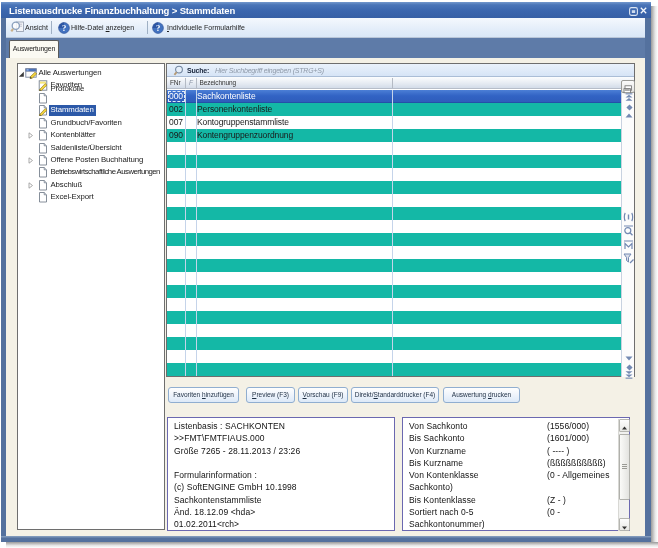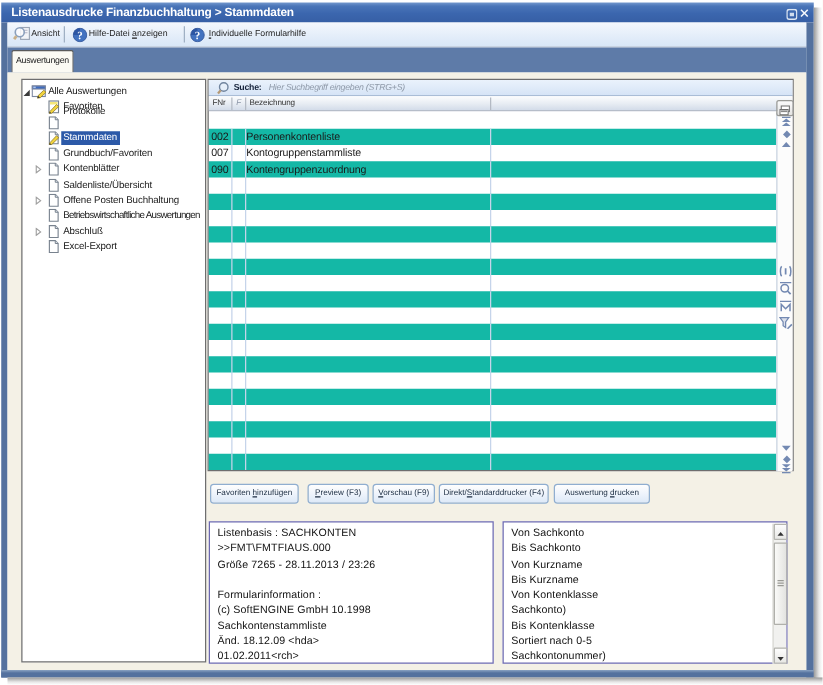--- a/index.html
+++ b/index.html
@@ -170,20 +170,28 @@
   </div>
   <div id="headrow">
     <div class="hcell" style="left:3px">FNr</div>
     <div class="hsep" style="left:18px"></div>
     <div class="hcell" style="left:22px;color:#8a94a6;font-style:italic">F</div>
     <div class="hsep" style="left:29px"></div>
     <div class="hcell" style="left:32.5px">Bezeichnung</div>
     <div class="hsep" style="left:225px"></div>
   </div>
   <div id="rows">
+        <div class="row" id="selrow" style="top: 0px;">
+          <div class="fnr">000</div>
+          <div class="bez">Sachkontenliste</div>
+          <div style="position:absolute;left:0.5px;top:0.5px;width:17px;height:11.5px;outline:1px dashed rgba(235,242,252,0.95);outline-offset:-1px"></div>
+          <div class="csep" style="left:18px"></div>
+          <div class="csep" style="left:29px"></div>
+          <div class="csep" style="left:225px"></div>
+        </div>
         <div class="row rb" style="top: 13px;">
           <div class="fnr">002</div>
           <div class="bez">Personenkontenliste</div>
           <div class="csep" style="left:18px"></div>
           <div class="csep" style="left:29px"></div>
           <div class="csep" style="left:225px"></div>
         </div>
         <div class="row" style="top: 26px;">
           <div class="fnr">007</div>
           <div class="bez">Kontogruppenstammliste</div>
@@ -367,20 +375,28 @@
 <div class="ibox" style="left:402px;top:417px;width:228px;height:114px">
   <div class="txt">Von Sachkonto
 Bis Sachkonto
 Von Kurzname
 Bis Kurzname
 Von Kontenklasse
 Sachkonto)
 Bis Kontenklasse
 Sortiert nach 0-5
 Sachkontonummer)</div>
+  <div class="txt" style="left:144px">(1556/000)
+(1601/000)
+( ---- )
+(ßßßßßßßßßß)
+(0 - Allgemeines
+
+(Z - )
+(0 -</div>
   <div id="sbar" style="position:absolute;left:215px;top:1px;width:11px;height:112px;background:#f1f1ef;border-left:1px solid #d8d8d4">
     <div style="position:absolute;left:0px;top:0;width:11px;height:13px;background:linear-gradient(180deg,#fdfdfd,#e8e8e5);border:1px solid #b5b5b0;border-radius:1px"><svg width="9" height="11" viewBox="0 0 9 11">
             <path d="M4.5 3.5 L7 6.5 L2 6.5 Z" fill="#333"></path>
           </svg></div>
     <div style="position:absolute;left:0px;top:99px;width:11px;height:13px;background:linear-gradient(180deg,#fdfdfd,#e8e8e5);border:1px solid #b5b5b0;border-radius:1px"><svg width="9" height="11" viewBox="0 0 9 11">
             <path d="M4.5 7.5 L7 4.5 L2 4.5 Z" fill="#333"></path>
           </svg></div>
     <div style="position:absolute;left:0px;top:15px;width:11px;height:66px;background:linear-gradient(90deg,#fafaf8,#e3e3e0);border:1px solid #b0b0ab;border-radius:1px">
       <svg width="9" height="64" viewBox="0 0 9 64">
             <g stroke="#9a9a95" stroke-width="1">

